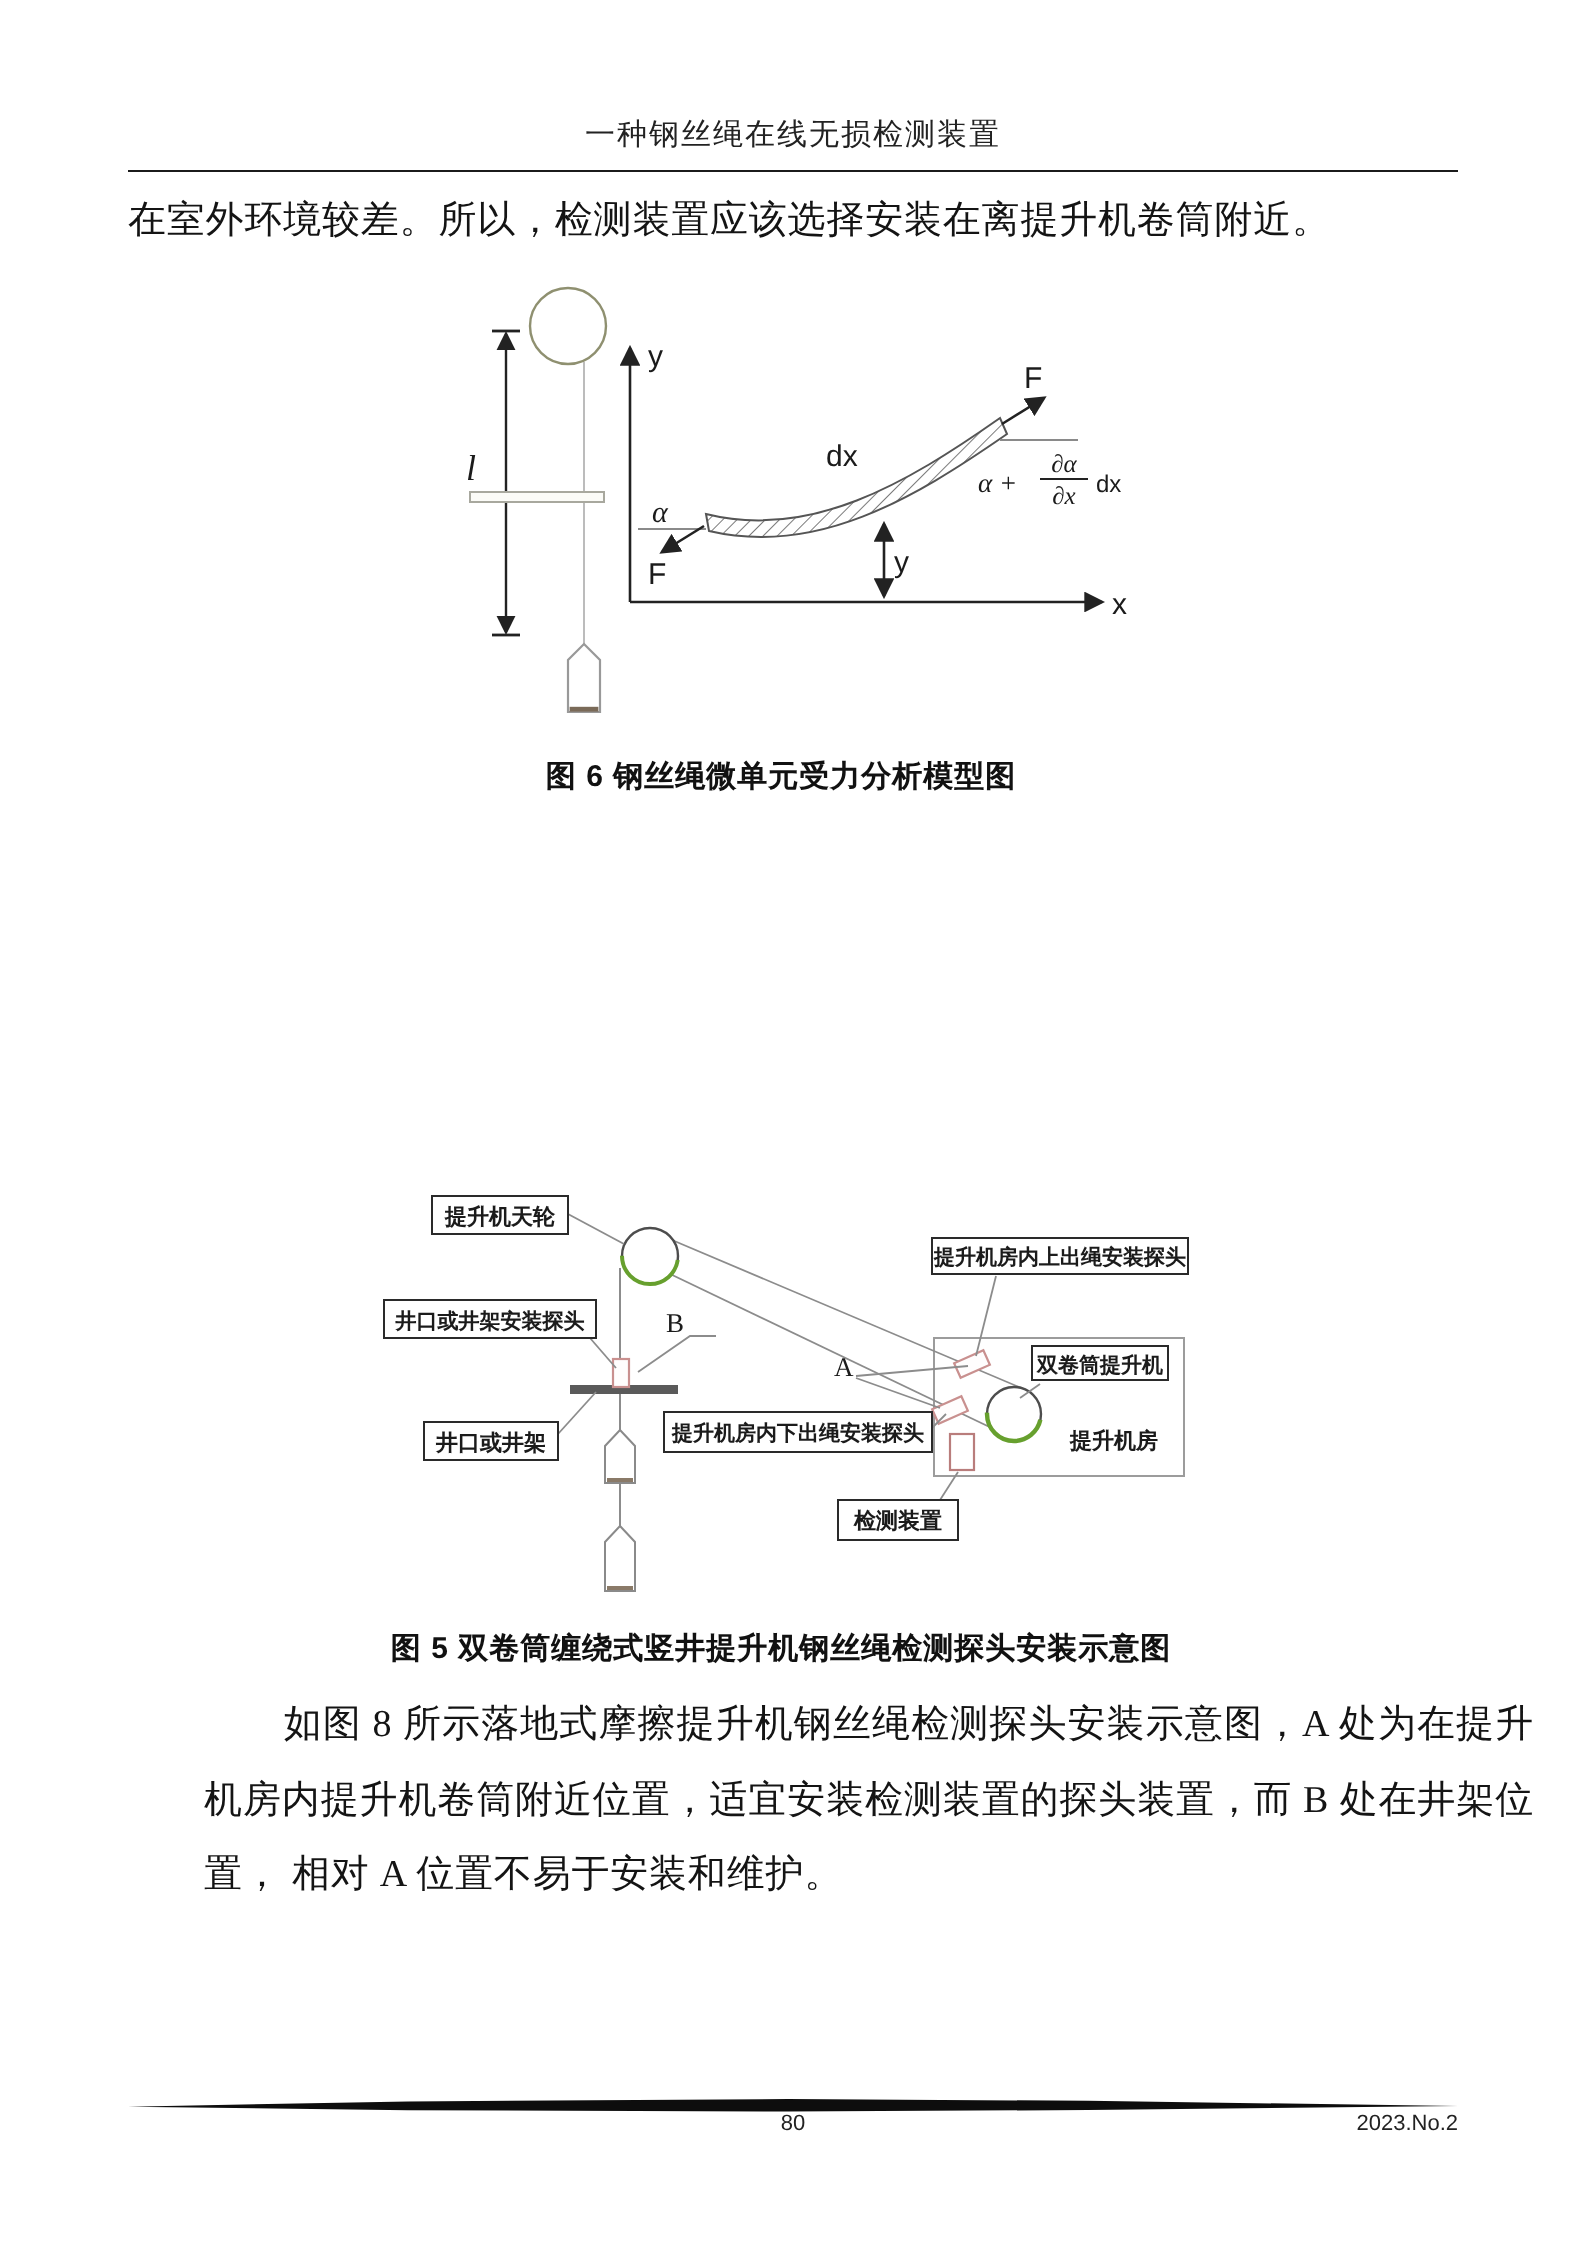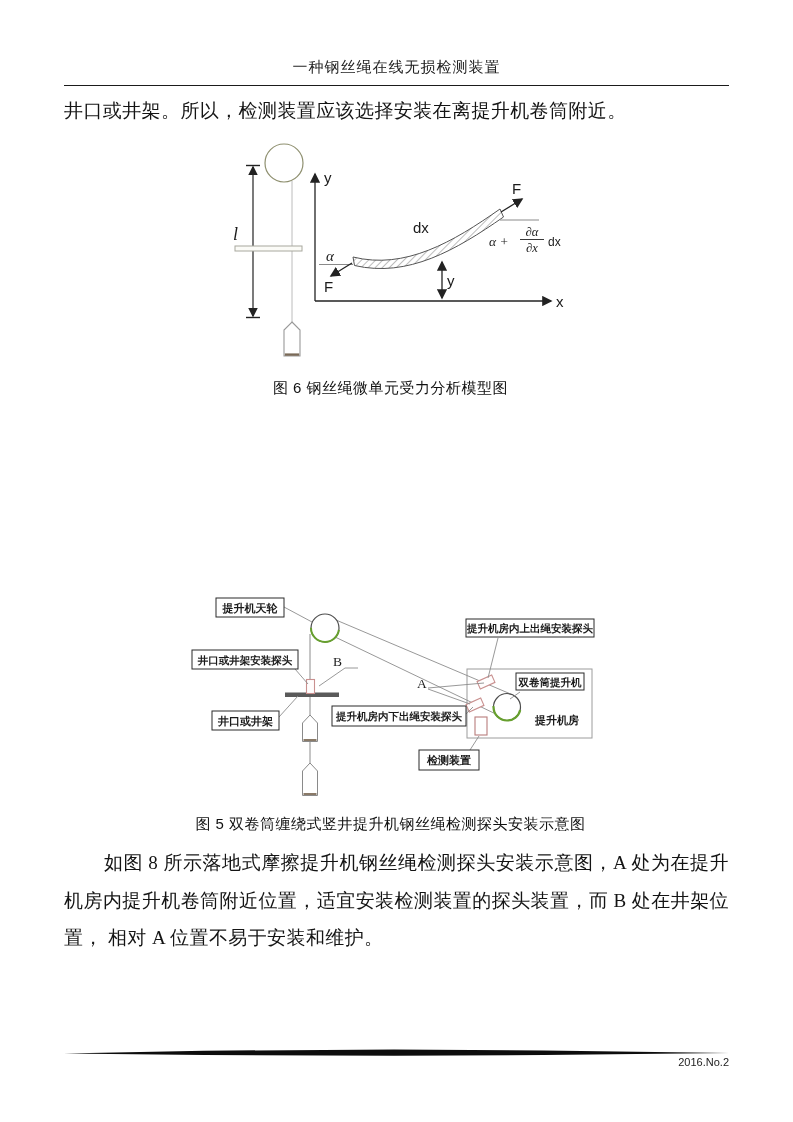--- a/index.html
+++ b/index.html
@@ -19,25 +19,25 @@
     border-top:1.3px solid #1b1b1b;
   }
   .para{
     left:64px;width:665px;
     font-size:19px;line-height:37.5px;letter-spacing:.4px;
     text-align:justify;text-align-last:left;color:#141414;
   }
   .para.indent{ text-indent:2.1em; }
   .p1{ top:92px; }
   .p2{ top:402px; }
-  .p3{ top:844px; }
+  .p3{ top:844px;margin-left:38px; }
   .caption{
     left:0;right:12px;text-align:center;
     font-family:"Liberation Sans","DejaVu Sans",sans-serif;
-    font-weight:normal;font-size:15px;letter-spacing:.5px;color:#111;
+    font-weight:bold;font-size:15px;letter-spacing:.5px;color:#111;
   }
   .cap6{ top:379px; }
   .cap7{ top:815px; }
   .fig6{ top:136px;left:195px; }
   .fig7{ top:593px;left:182px; }
   .footer-rule{ top:1049px;left:64px; }
   .footer-page{
     top:1056px;left:0;right:0;text-align:center;
     font-family:"Liberation Sans","DejaVu Sans",sans-serif;
     font-size:11px;color:#222;
@@ -62,21 +62,21 @@
   .probe{ fill:#fffdfd; stroke:#c9908f; stroke-width:1.1; }
 </style>
 </head>
 <body>
 
 <div class="page">
 
   <div class="abs header-title">一种钢丝绳在线无损检测装置</div>
   <div class="abs header-rule"></div>
 
-  <div class="abs para p1">井口或井架。所以，检测装置应该选择安装在离提升机卷筒附近。</div>
+  <div class="abs para p1">在室外环境较差。所以，检测装置应该选择安装在离提升机卷筒附近。</div>
 
   <svg class="abs fig6" width="385" height="232" viewBox="0 0 385 232">
     <defs>
       <marker id="arrow" viewBox="0 0 10 10" refX="8.5" refY="5" markerWidth="8" markerHeight="8" orient="auto-start-reverse">
         <path d="M0,0 L10,5 L0,10 z" fill="#222"></path>
       </marker>
       <pattern id="hatch" width="5" height="5" patternUnits="userSpaceOnUse" patternTransform="rotate(45)">
         <line x1="0" y1="0" x2="0" y2="5" stroke="#7a7a7a" stroke-width="1"></line>
       </pattern>
     </defs>
@@ -205,15 +205,16 @@
     </g>
   </svg>
 
   <div class="abs caption cap7">图 5 双卷筒缠绕式竖井提升机钢丝绳检测探头安装示意图</div>
 
   <div class="abs para indent p3">如图 8 所示落地式摩擦提升机钢丝绳检测探头安装示意图，A 处为在提升机房内提升机卷筒附近位置，适宜安装检测装置的探头装置，而 B 处在井架位置， 相对 A 位置不易于安装和维护。</div>
 
   <svg class="abs footer-rule" width="665" height="7" viewBox="0 0 665 7">
     <polygon points="0,4.4 140,1.7 330,0.5 480,1.4 665,4 480,6 330,6.8 140,6.1" fill="#0d0d0d"></polygon>
   </svg>
-  <div class="abs footer-issue">2016.No.2</div>
+  <div class="abs footer-page">80</div>
+  <div class="abs footer-issue">2023.No.2</div>
 
 </div>
 
 </body></html>

